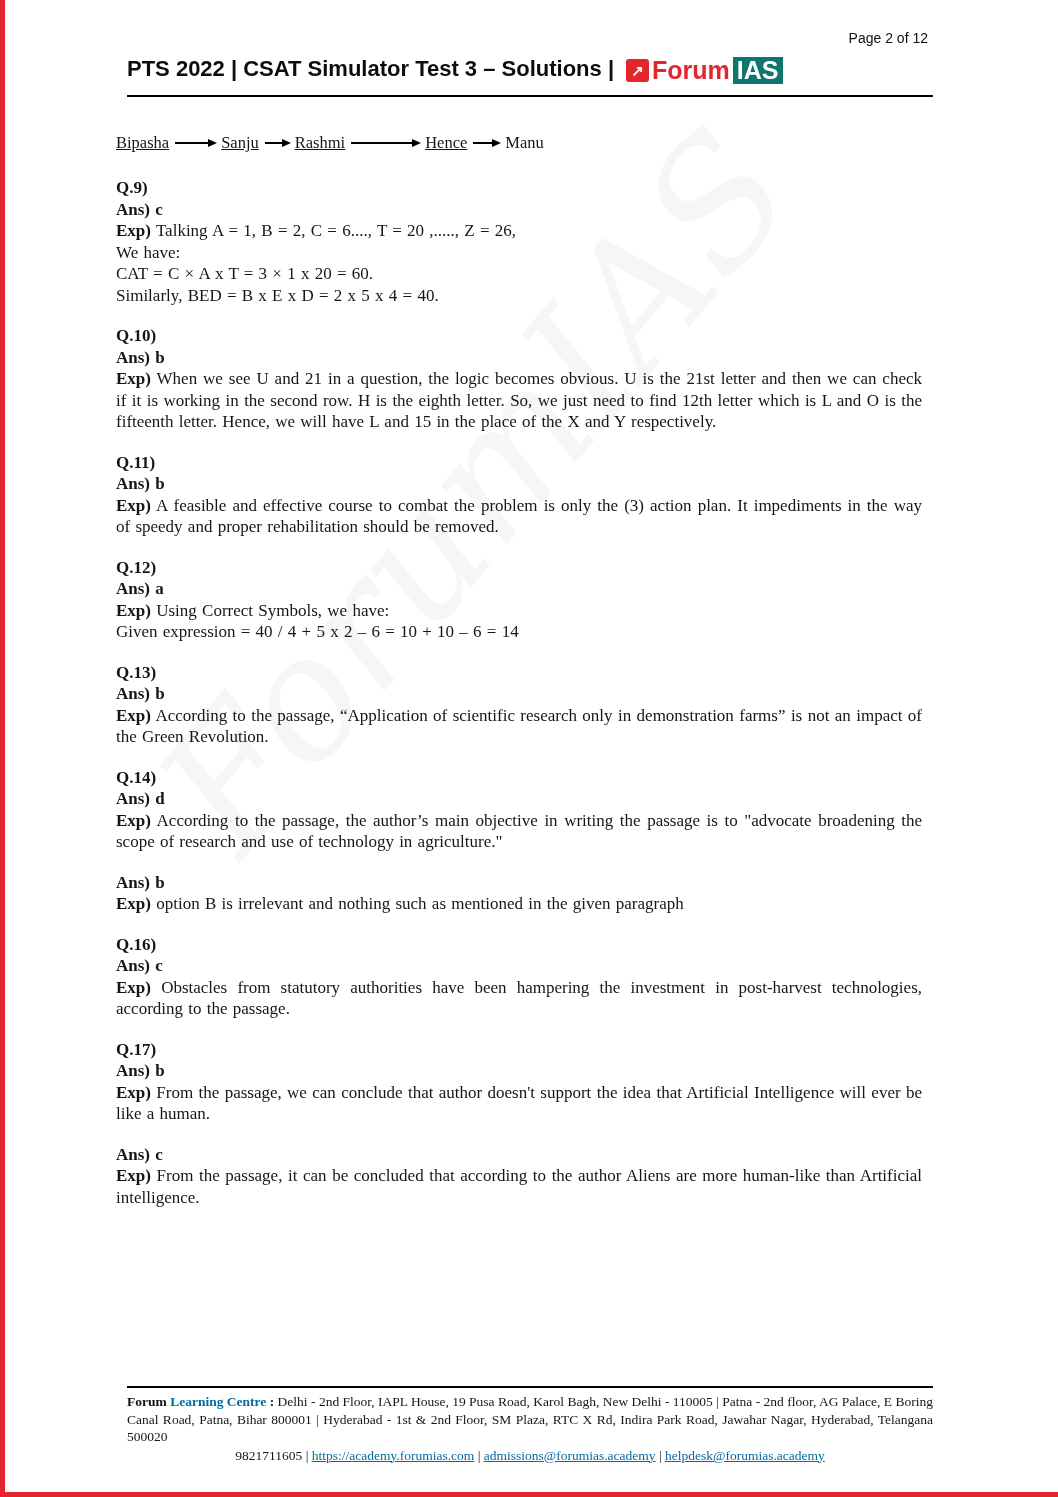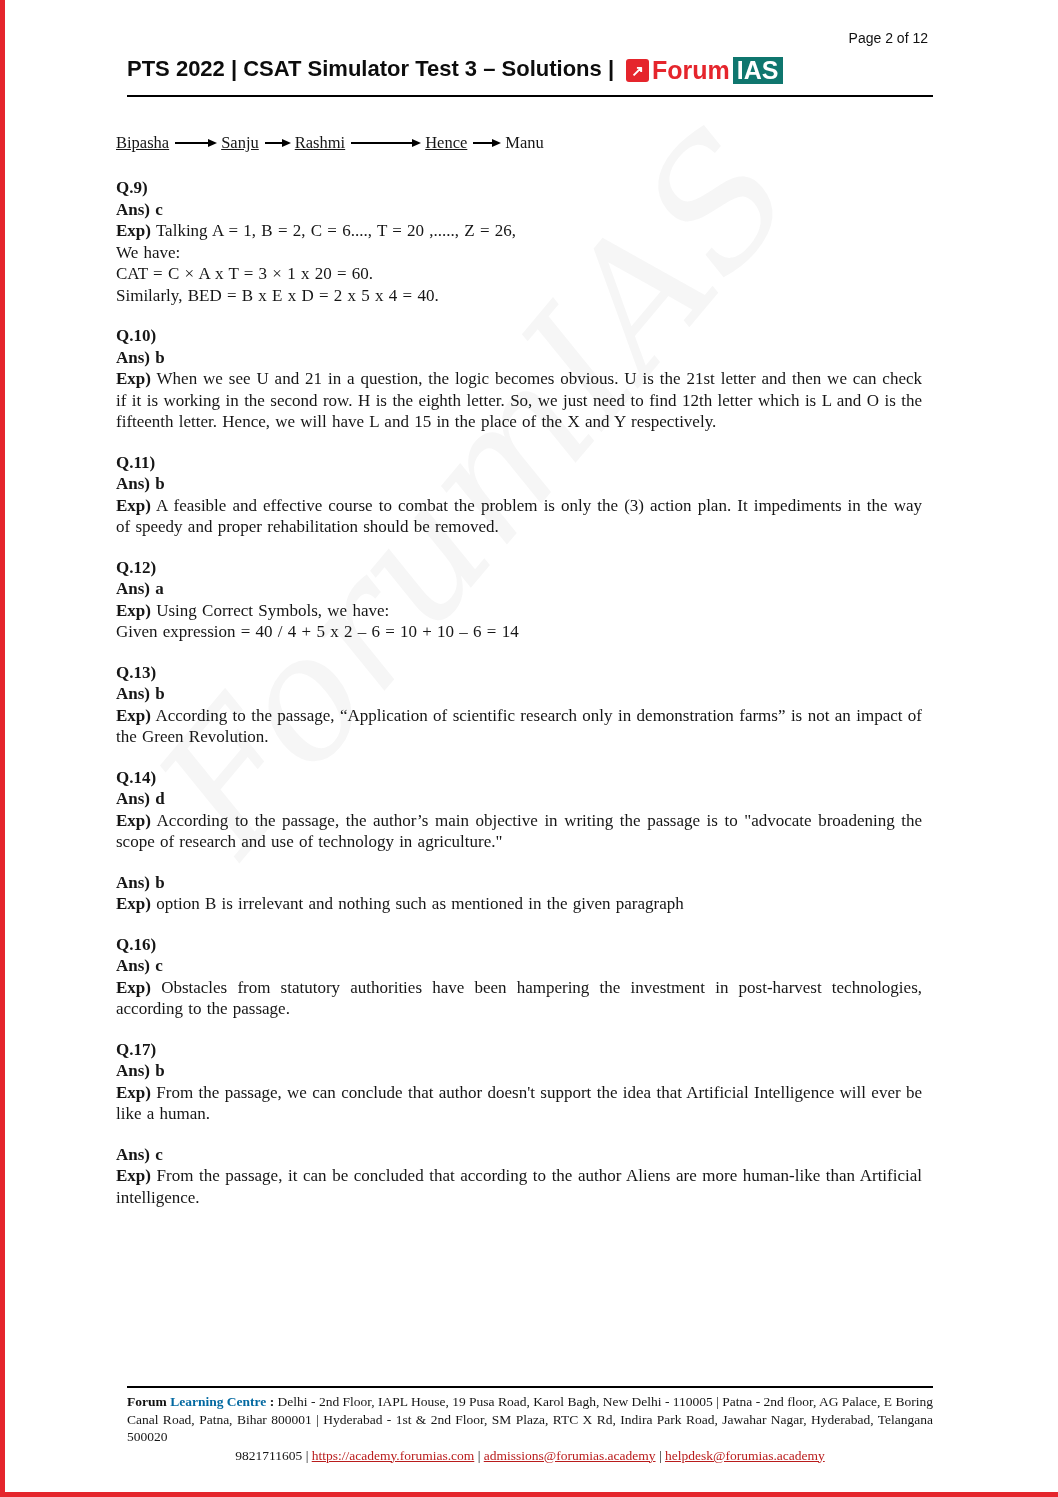--- a/index.html
+++ b/index.html
@@ -68,21 +68,21 @@
 
   footer {
     position:absolute; left:127px; top:1386px; width:806px;
     border-top:2px solid #000; padding-top:5px;
     font-size:13.5px; line-height:17.5px; color:#161616;
   }
   .footer-main { text-align:justify; }
   .footer-brand-forum { font-weight:700; color:#111; }
   .footer-brand-rest { font-weight:700; color:#0369a1; }
   .footer-links { text-align:center; margin-top:1px; }
-  .footer-links a { color:#b91c1c; text-decoration:underline; }
+  .footer-links a { color:#0369a1; text-decoration:underline; }
 </style>
 </head>
 <body>
 
 <div class="page">
 
   <div class="watermark">ForumIAS</div>
 
   <div class="page-indicator">Page 2 of 12</div>
 

